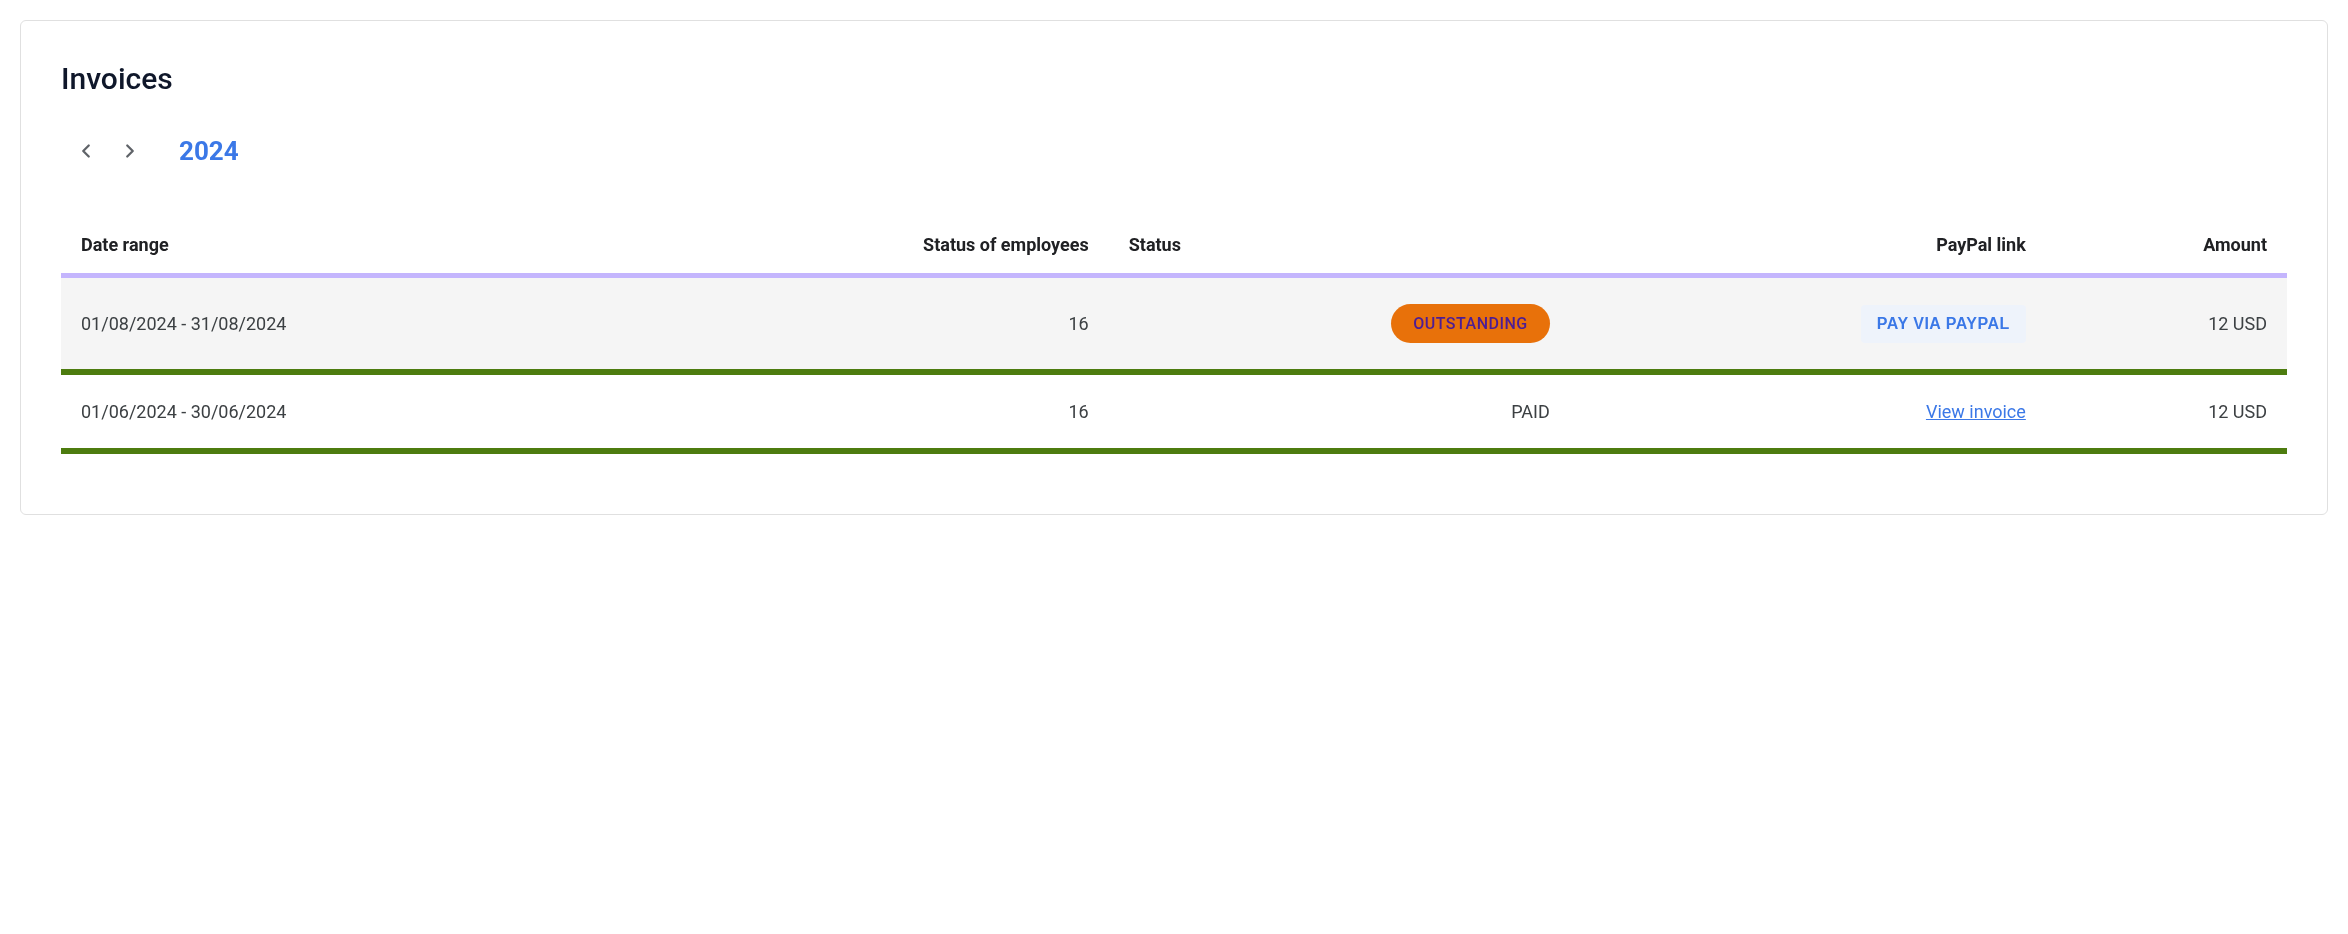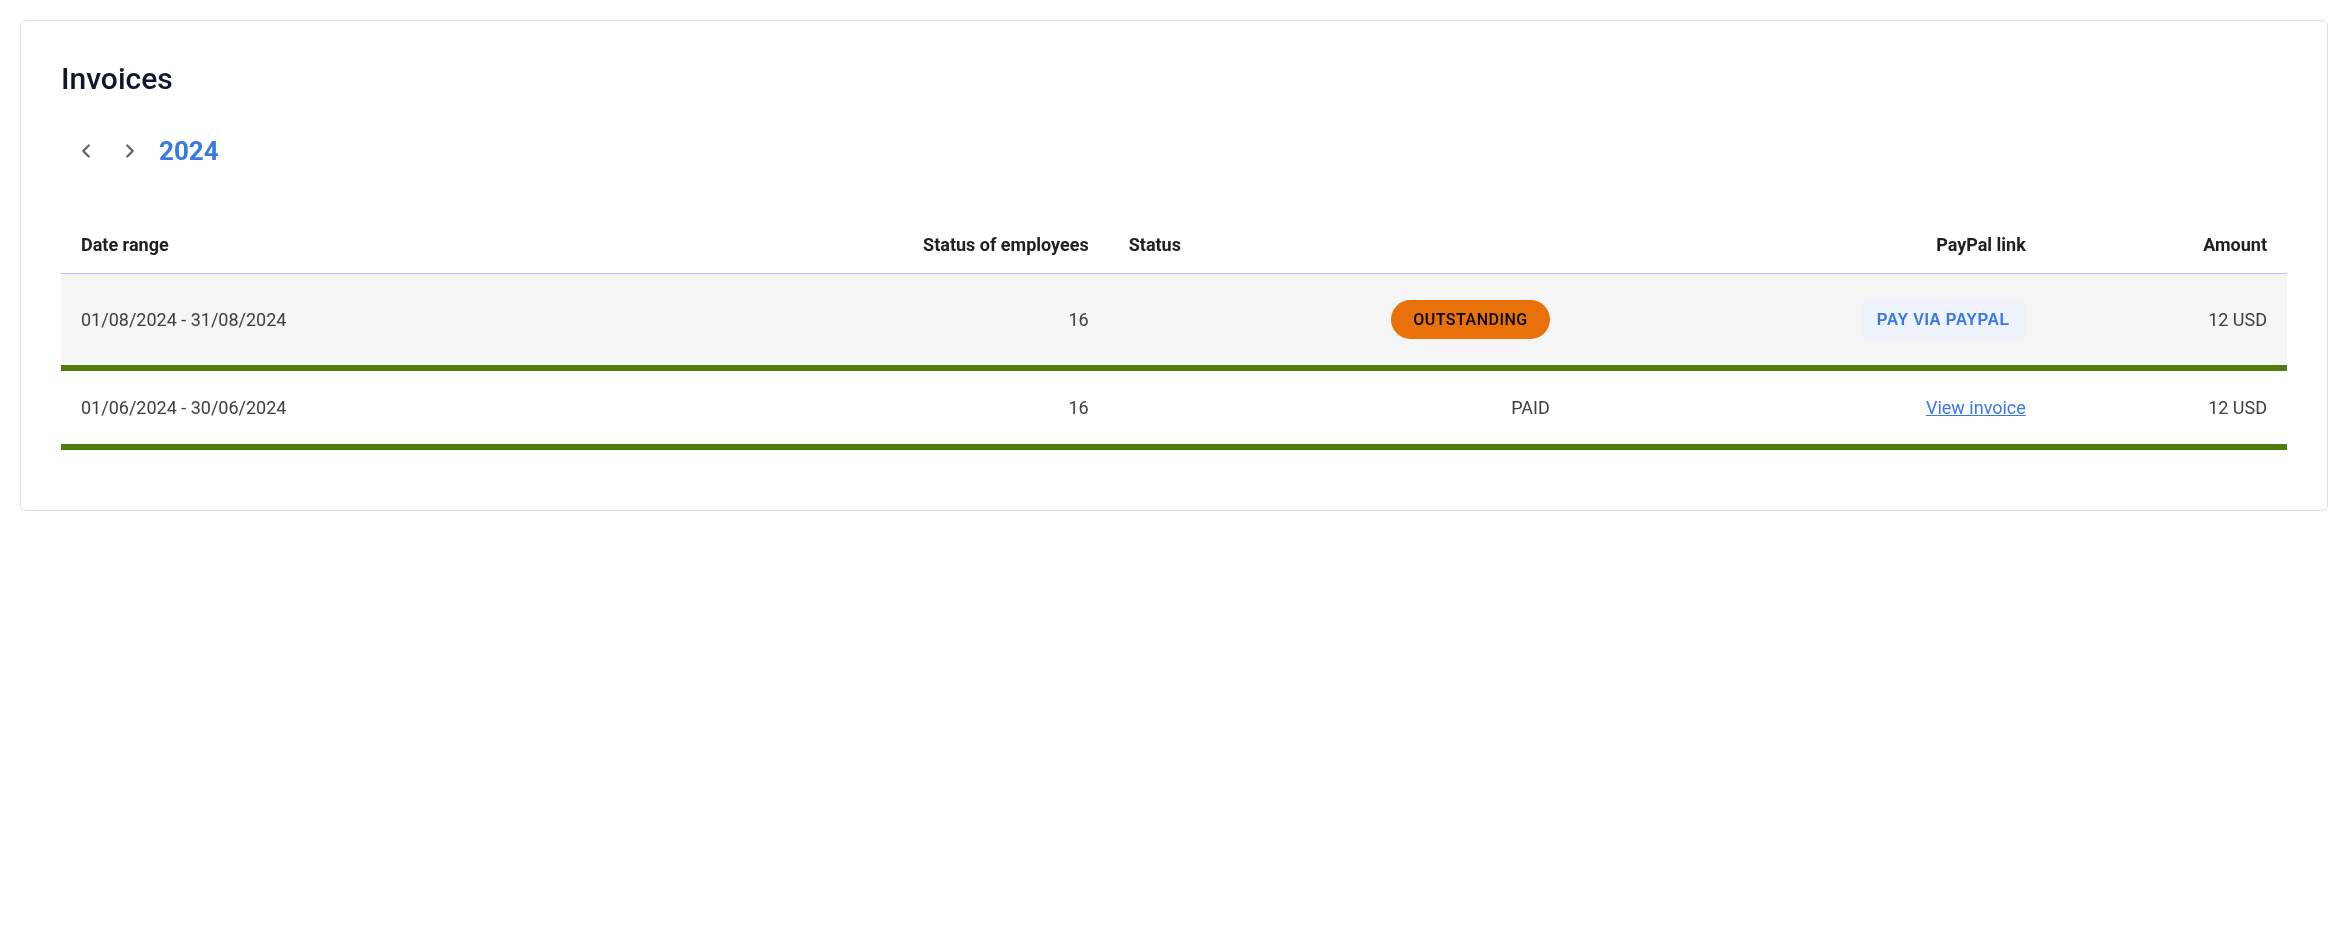--- a/index.html
+++ b/index.html
@@ -43,32 +43,33 @@
     justify-content: center;
   }
   .nav-btn svg {
     width: 22px;
     height: 22px;
   }
   .year-label {
     font-size: 26px;
     font-weight: 700;
     color: #3b78e7;
+    margin-left: 20px;
   }
   table {
     width: 100%;
     border-collapse: collapse;
   }
   thead th {
     text-align: left;
     font-size: 18px;
     font-weight: 700;
     color: #202124;
     padding: 18px 20px;
-    border-bottom: 1px solid #c4b5fd;
+    border-bottom: 5px solid #c4b5fd;
   }
   thead th.col-employees {
     text-align: right;
   }
   thead th.col-status {
     text-align: left;
   }
   thead th.col-paypal {
     text-align: right;
   }
@@ -95,21 +96,21 @@
   }
   td.col-paypal {
     text-align: right;
   }
   td.col-amount {
     text-align: right;
   }
   .badge-outstanding {
     display: inline-block;
     background: #e8710a;
-    color: #000000;
+    color: #4c1d95;
     font-weight: 500;
     font-size: 16px;
     letter-spacing: 0.5px;
     padding: 10px 22px;
     border-radius: 999px;
   }
   .status-paid {
     font-size: 18px;
     color: #3c4043;
   }

